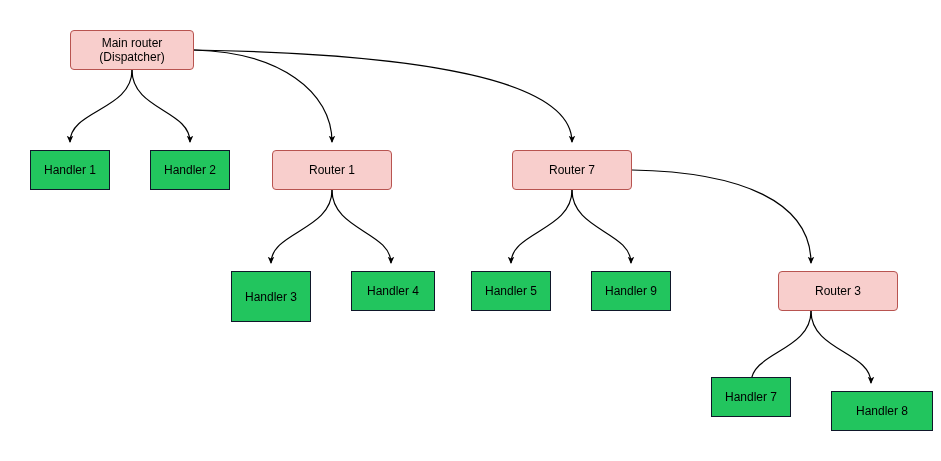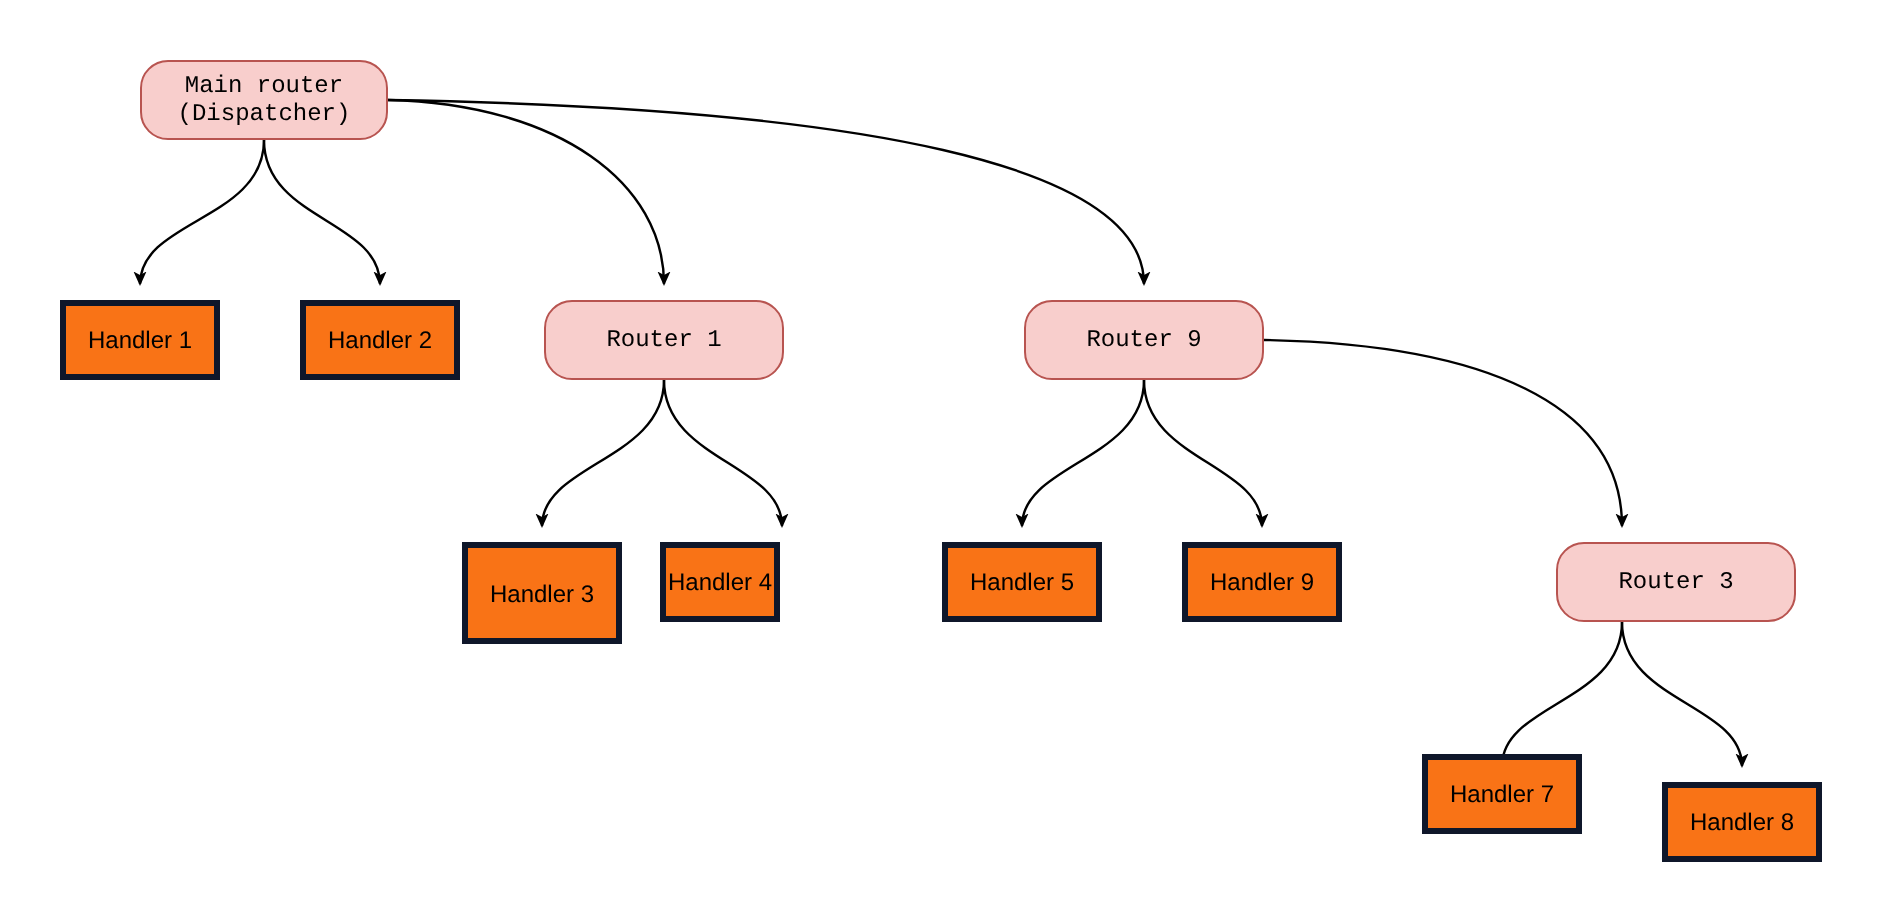--- a/index.html
+++ b/index.html
@@ -33,29 +33,28 @@
     justify-content: center;
     text-align: center;
     font-family: "Liberation Sans", sans-serif;
     font-size: 12px;
     line-height: 14px;
     color: #000000;
     white-space: pre-line;
     z-index: 2;
   }
   .node-handler {
-    background: #f97316;
-    border: 3px solid #0f172a;
+    background: #22c55e;
+    border: 1px solid #0f172a;
     border-radius: 0;
   }
   .node-router {
     background: #f8cecc;
     border: 1px solid #b85450;
-    border-radius: 14px;
-    font-family: Liberation Mono, monospace;
+    border-radius: 4px;
   }
 </style>
 </head>
 <body>
 
 <div id="diagram-canvas">
 
   <svg id="edge-layer" viewBox="0 0 941 461" xmlns="http://www.w3.org/2000/svg">
     <defs>
       <marker id="arrowhead" markerWidth="7" markerHeight="7" refX="5.2" refY="3" orient="auto" markerUnits="strokeWidth">
@@ -76,23 +75,23 @@
         <path d="M 811 311 C 811 351 871 352 871 383" fill="none" stroke="#000000" stroke-width="1.2" marker-end="url(#arrowhead)"></path>
       </g>
   </svg>
 
   <div id="node-group">
       <div class="node node-router" style="left: 70px; top: 30px; width: 124px; height: 40px;">Main router
 (Dispatcher)</div>
       <div class="node node-handler" style="left: 30px; top: 150px; width: 80px; height: 40px;">Handler 1</div>
       <div class="node node-handler" style="left: 150px; top: 150px; width: 80px; height: 40px;">Handler 2</div>
       <div class="node node-router" style="left: 272px; top: 150px; width: 120px; height: 40px;">Router 1</div>
-      <div class="node node-router" style="left: 512px; top: 150px; width: 120px; height: 40px;">Router 9</div>
+      <div class="node node-router" style="left: 512px; top: 150px; width: 120px; height: 40px;">Router 7</div>
       <div class="node node-handler" style="left: 231px; top: 271px; width: 80px; height: 51px;">Handler 3</div>
-      <div class="node node-handler" style="left: 330px; top: 271px; width: 60px; height: 40px;">Handler 4</div>
+      <div class="node node-handler" style="left: 351px; top: 271px; width: 84px; height: 40px;">Handler 4</div>
       <div class="node node-handler" style="left: 471px; top: 271px; width: 80px; height: 40px;">Handler 5</div>
       <div class="node node-handler" style="left: 591px; top: 271px; width: 80px; height: 40px;">Handler 9</div>
       <div class="node node-router" style="left: 778px; top: 271px; width: 120px; height: 40px;">Router 3</div>
       <div class="node node-handler" style="left: 711px; top: 377px; width: 80px; height: 40px;">Handler 7</div>
-      <div class="node node-handler" style="left: 831px; top: 391px; width: 80px; height: 40px;">Handler 8</div>
+      <div class="node node-handler" style="left: 831px; top: 391px; width: 102px; height: 40px;">Handler 8</div>
     </div>
 
 </div>
 
 </body></html>

